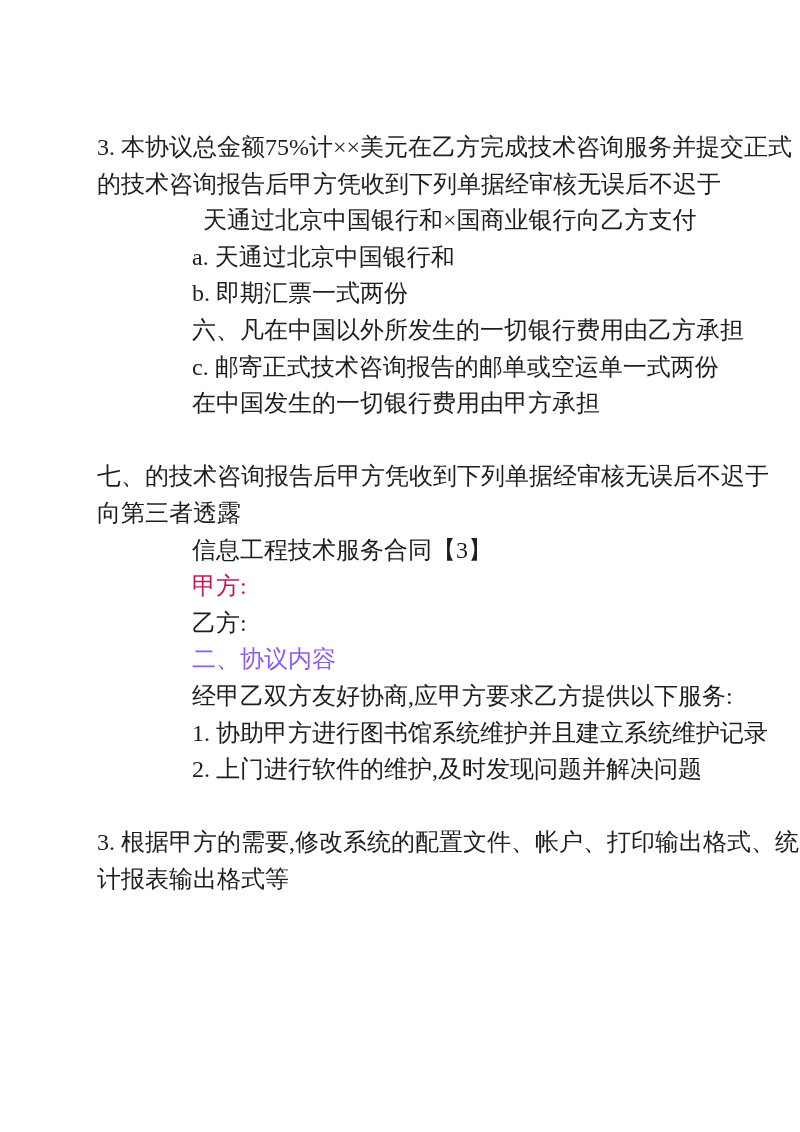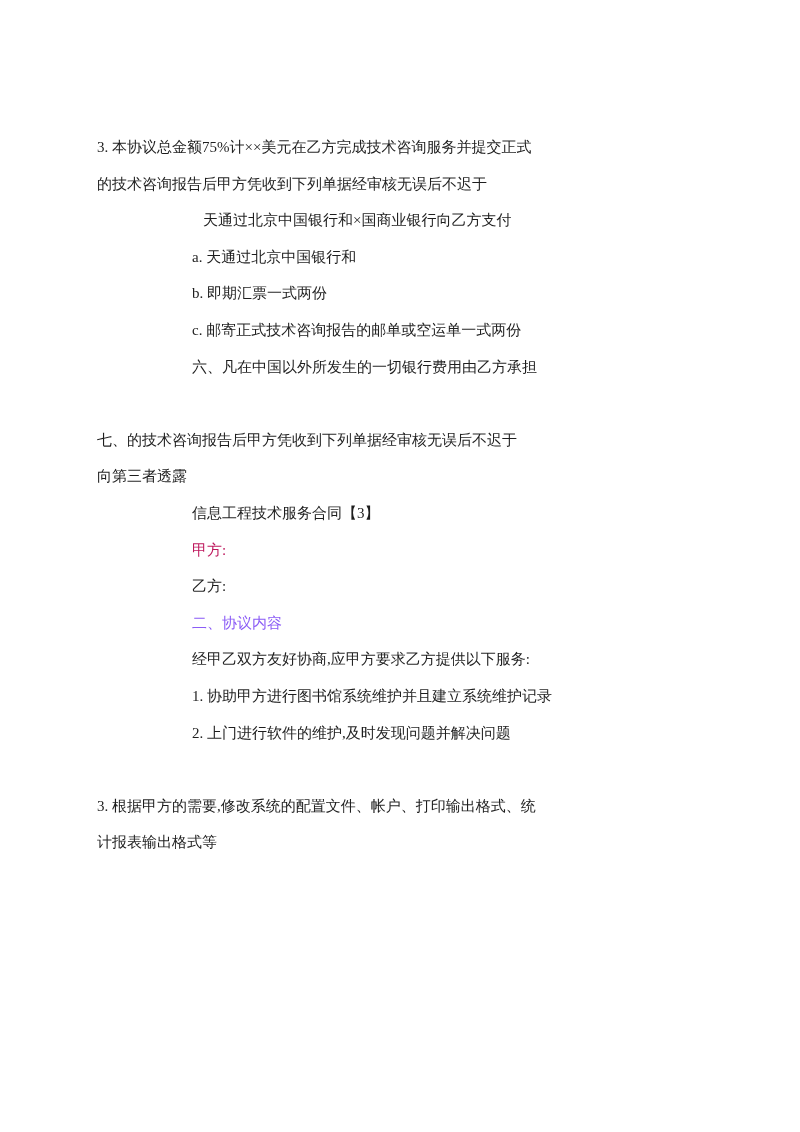--- a/index.html
+++ b/index.html
@@ -15,43 +15,44 @@
     overflow: hidden;
     font-family: "Liberation Serif", "DejaVu Serif", serif;
   }
   .content {
     position: absolute;
     top: 129px;
     left: 97px;
     right: 10px;
   }
   .line {
-    font-size: 15px;
+    font-size: 24px;
     line-height: 36.6px;
     min-height: 36.6px;
     color: #1e1e1e;
     white-space: nowrap;
     letter-spacing: 0px;
   }
   .indent-none  { padding-left: 0; }
   .indent-block { padding-left: 95px; }
   .indent-deep  { padding-left: 106px; }
 </style>
 </head>
 <body>
 
 <div class="page">
   <div class="content">
       <div class="line indent-none" style="color: rgb(30, 30, 30);">3. 本协议总金额75%计××美元在乙方完成技术咨询服务并提交正式</div>
       <div class="line indent-none" style="color: rgb(30, 30, 30);">的技术咨询报告后甲方凭收到下列单据经审核无误后不迟于</div>
       <div class="line indent-deep" style="color: rgb(30, 30, 30);">天通过北京中国银行和×国商业银行向乙方支付</div>
       <div class="line indent-block" style="color: rgb(30, 30, 30);">a. 天通过北京中国银行和</div>
       <div class="line indent-block" style="color: rgb(30, 30, 30);">b. 即期汇票一式两份</div>
+      <div class="line indent-block" style="color: rgb(30, 30, 30);">六、凡在中国以外所发生的一切银行费用由乙方承担</div>
       <div class="line indent-block" style="color: rgb(30, 30, 30);">c. 邮寄正式技术咨询报告的邮单或空运单一式两份</div>
-      <div class="line indent-block" style="color: rgb(30, 30, 30);">六、凡在中国以外所发生的一切银行费用由乙方承担</div>
+      <div class="line indent-block" style="color: rgb(30, 30, 30);">在中国发生的一切银行费用由甲方承担</div>
       <div class="line indent-none" style="color: rgb(30, 30, 30);">&nbsp;</div>
       <div class="line indent-none" style="color: rgb(30, 30, 30);">七、的技术咨询报告后甲方凭收到下列单据经审核无误后不迟于</div>
       <div class="line indent-none" style="color: rgb(30, 30, 30);">向第三者透露</div>
       <div class="line indent-block" style="color: rgb(30, 30, 30);">信息工程技术服务合同【3】</div>
       <div class="line indent-block" style="color: #be185d;">甲方:</div>
       <div class="line indent-block" style="color: rgb(30, 30, 30);">乙方:</div>
       <div class="line indent-block" style="color: #8b5cf6;">二、协议内容</div>
       <div class="line indent-block" style="color: rgb(30, 30, 30);">经甲乙双方友好协商,应甲方要求乙方提供以下服务:</div>
       <div class="line indent-block" style="color: rgb(30, 30, 30);">1. 协助甲方进行图书馆系统维护并且建立系统维护记录</div>
       <div class="line indent-block" style="color: rgb(30, 30, 30);">2. 上门进行软件的维护,及时发现问题并解决问题</div>

